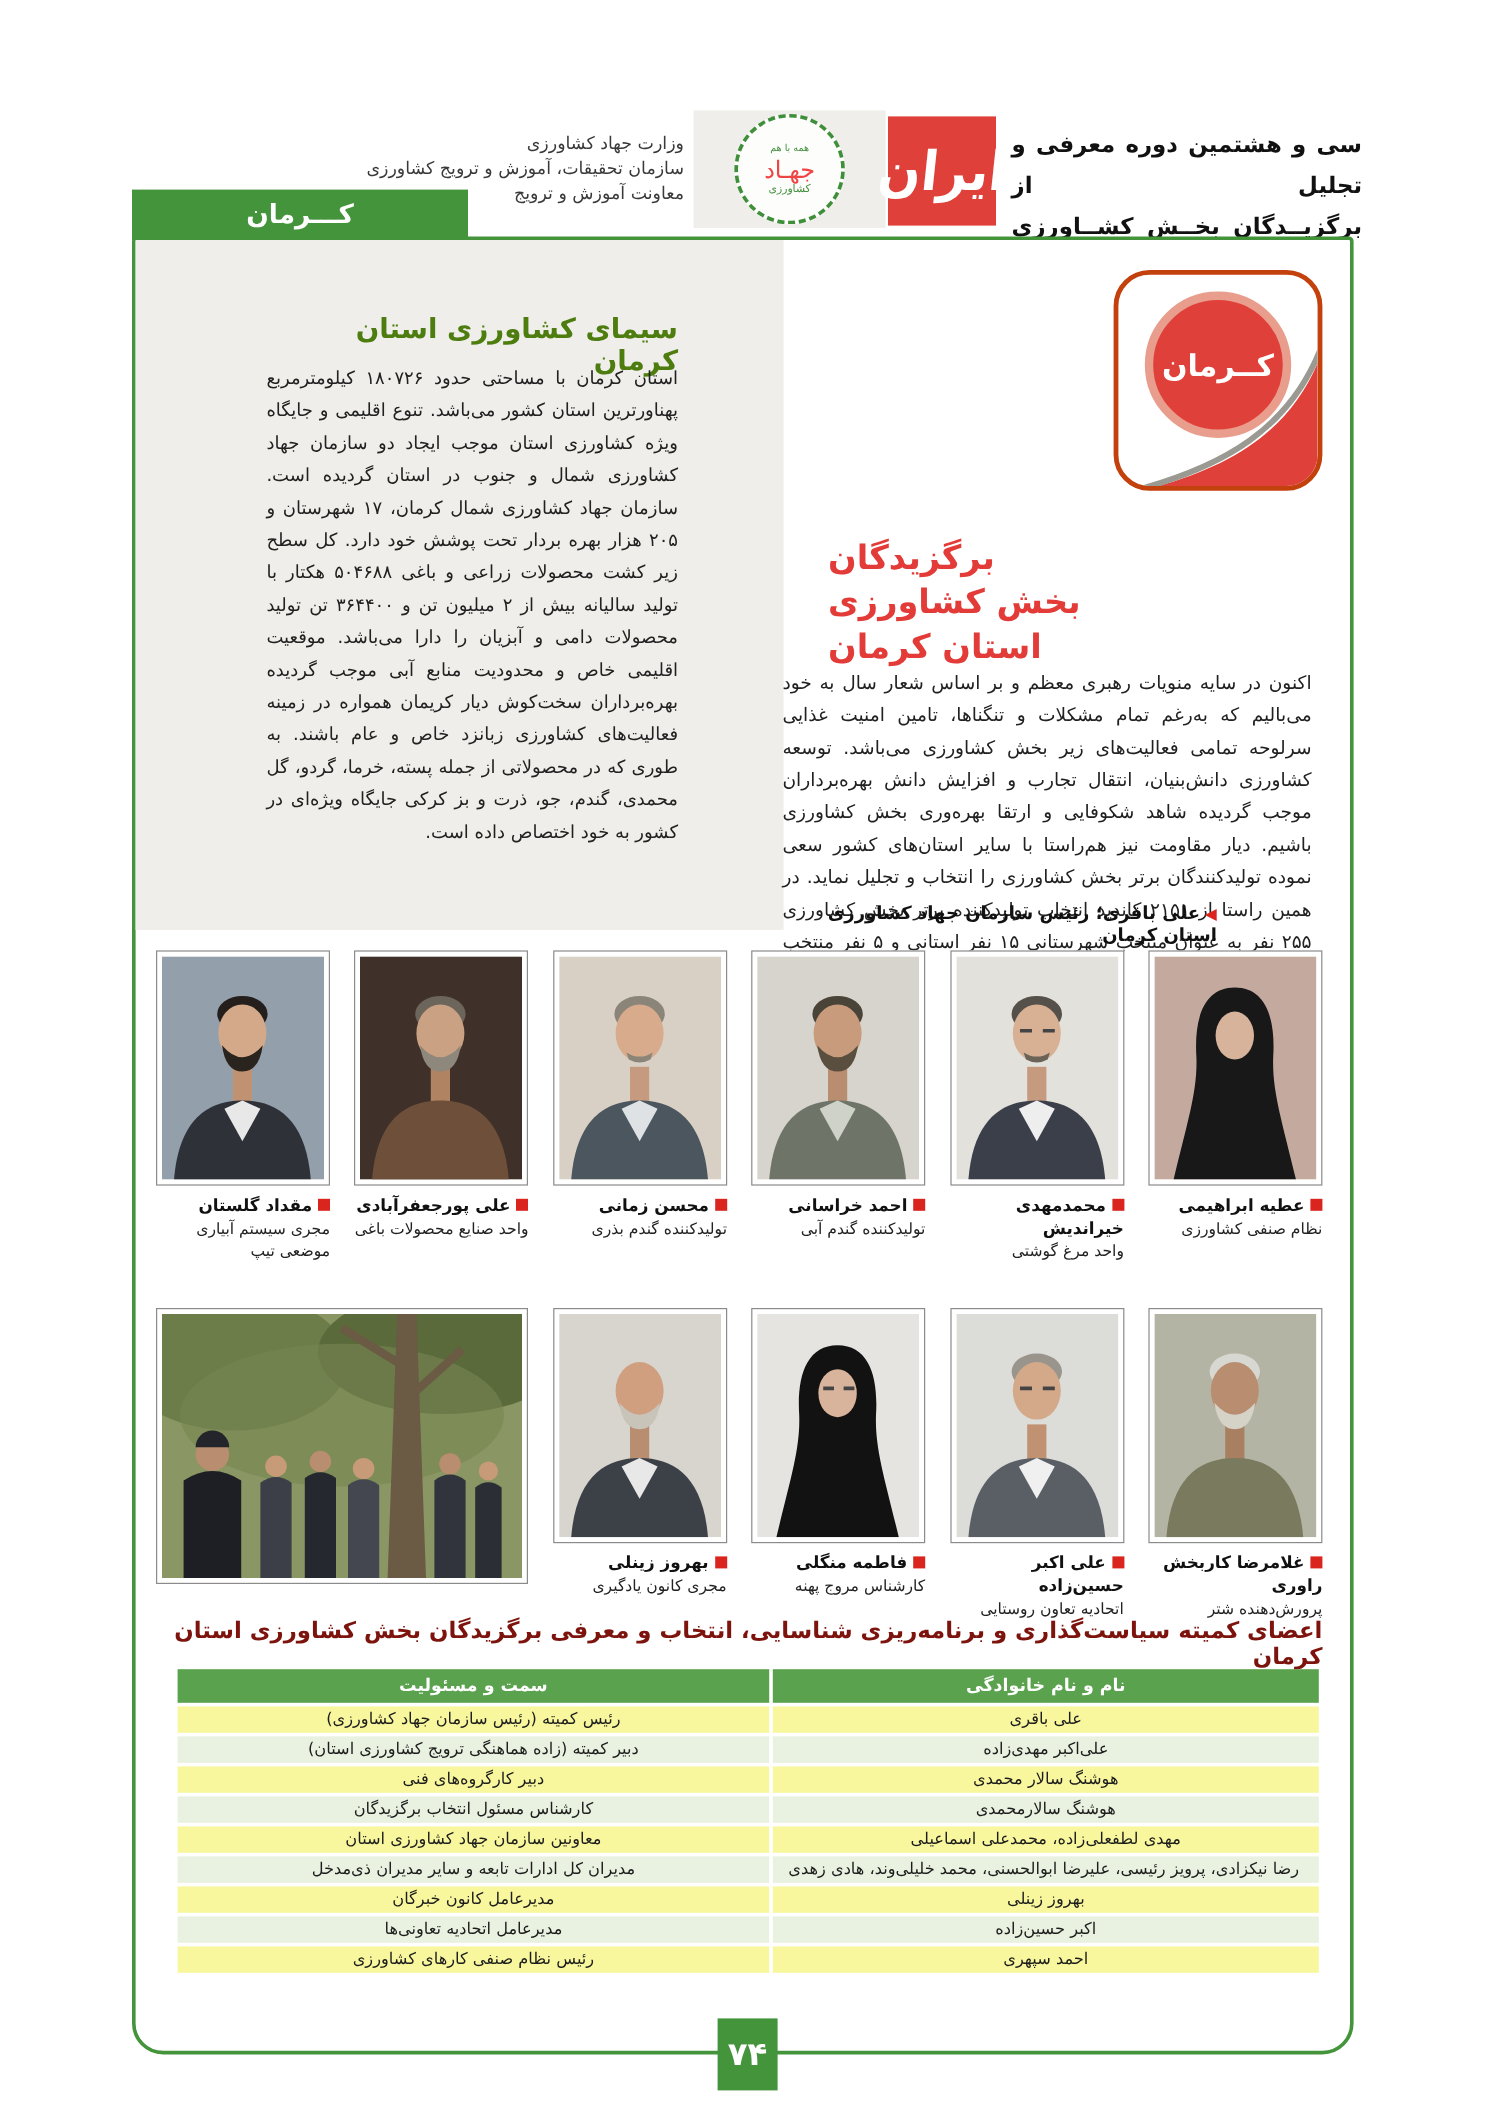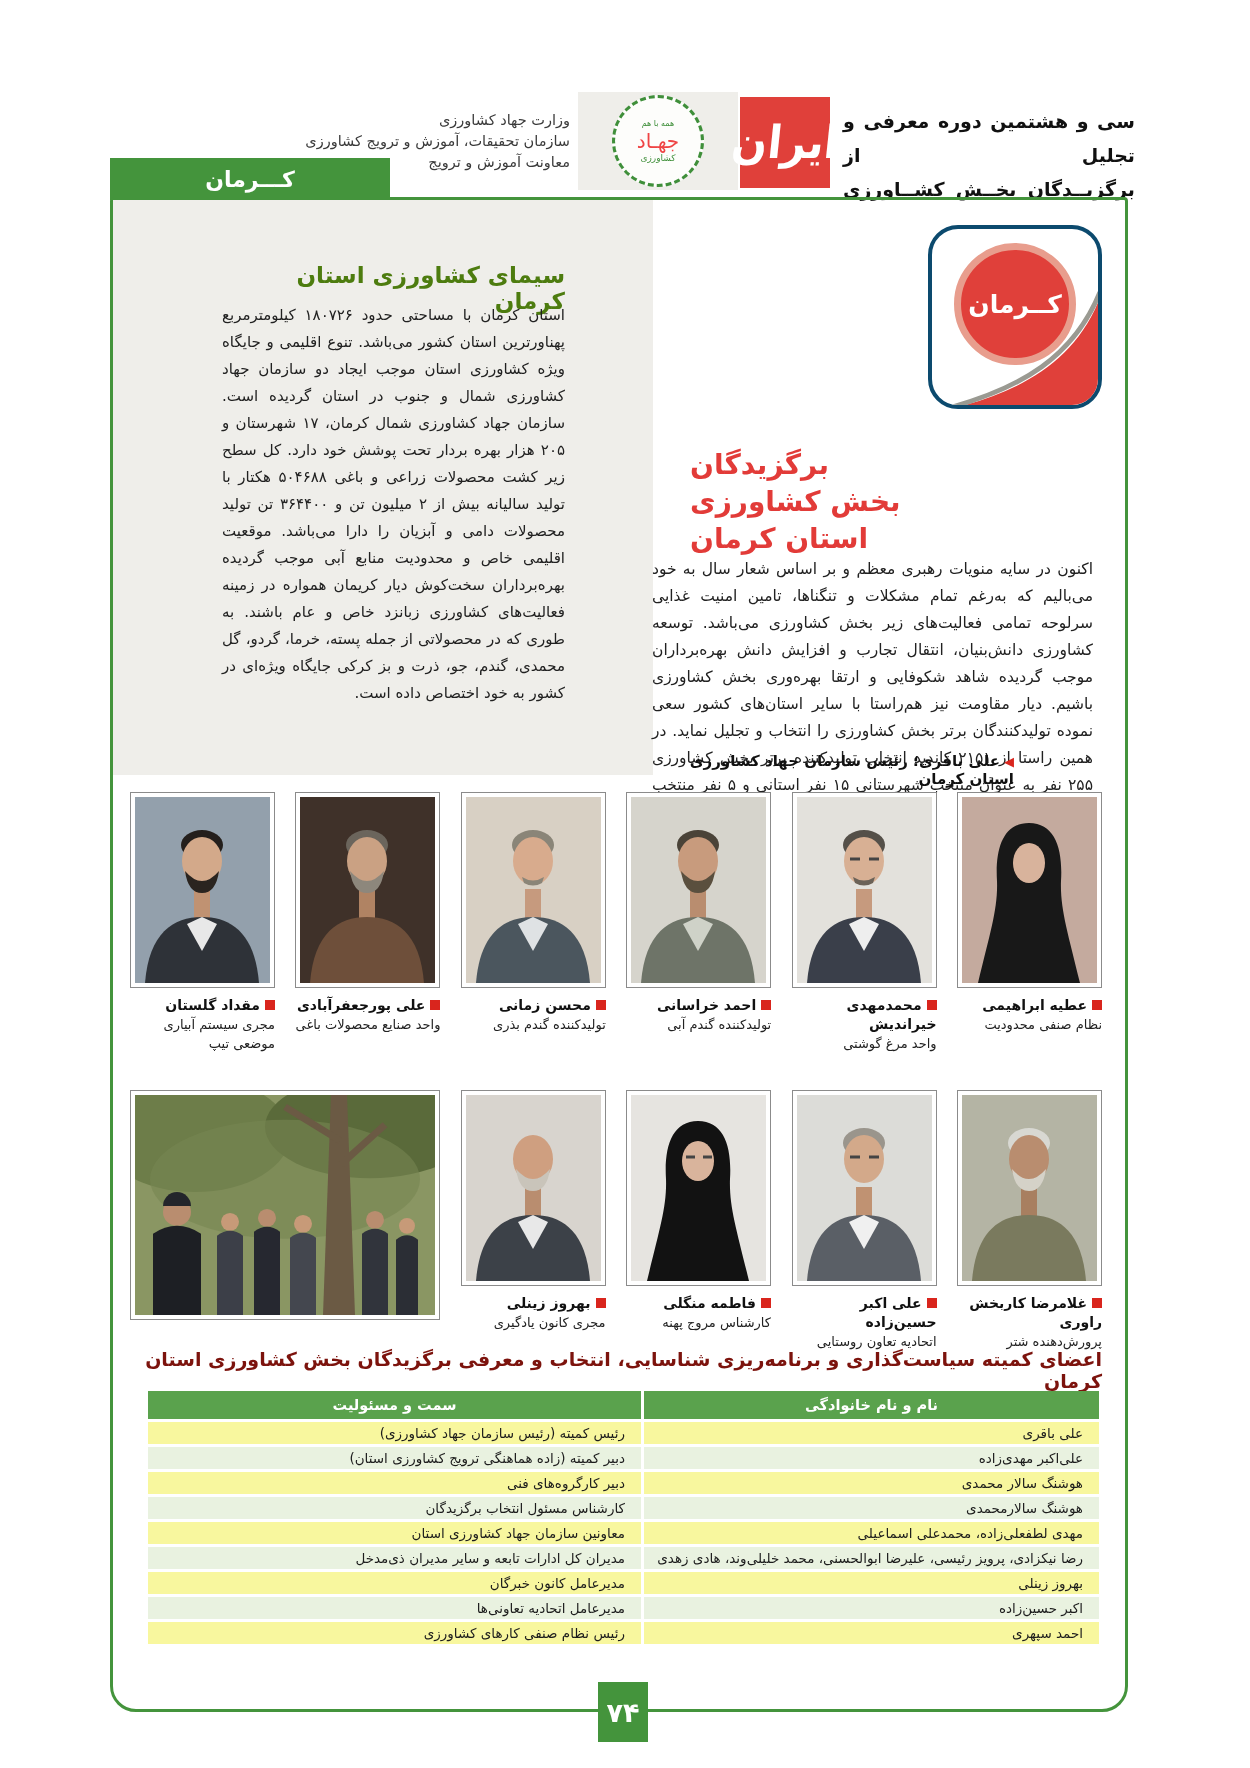--- a/index.html
+++ b/index.html
@@ -36,21 +36,21 @@
               font-weight:bold;z-index:3;}
 
   
   .gray-panel{left:113px;top:200px;width:540px;height:575px;background:#efeeea;}
   .left-title{left:222px;top:262px;width:343px;text-align:right;font-size:23px;
               font-weight:bold;color:#4d7c0f;}
   .left-body{left:222px;top:302px;width:343px;font-size:15px;line-height:27px;
              text-align:justify;color:#212121;}
 
   
-  .kcard{left:928px;top:225px;width:174px;height:184px;background:#fff;border:4px solid #0c4a6e;
+  .kcard{left:928px;top:225px;width:174px;height:184px;background:#fff;border:4px solid #c2410c;
          border-radius:30px;box-sizing:border-box;overflow:hidden;}
   .kcard svg{position:absolute;left:0;top:0;width:100%;height:100%;}
   .kcircle{position:absolute;left:22px;top:14px;width:122px;height:122px;border-radius:50%;
            background:#e0403a;border:7px solid #e89d8d;box-sizing:border-box;color:#fff;
            display:flex;align-items:center;justify-content:center;font-size:25px;font-weight:bold;}
 
   
   .red-heading{left:690px;top:446px;width:270px;font-size:28px;font-weight:bold;
                color:#e23b38;line-height:37px;text-align:left;}
   .right-body{left:652px;top:556px;width:441px;font-size:15.5px;line-height:27px;
@@ -74,21 +74,21 @@
            margin-left:5px;vertical-align:baseline;}
   .cap .rl{font-size:13px;color:#222;line-height:19px;}
 
   
   .tbl-title{left:145px;top:1348px;width:957px;text-align:right;font-size:19px;
              font-weight:bold;color:#7c130d;}
   table.cmt{position:absolute;left:145px;top:1388px;width:957px;border-collapse:separate;
             border-spacing:3px;table-layout:fixed;}
   table.cmt th{background:#5aa24d;color:#fff;font-size:14.5px;font-weight:bold;
                height:28px;text-align:center;padding:0 6px;}
-  table.cmt td{font-size:13.5px;color:#1c1c1c;height:22px;padding:0 16px;
+  table.cmt td{font-size:13.5px;color:#1c1c1c;height:22px;text-align:center;padding:0 16px;
                white-space:nowrap;overflow:hidden;}
   table.cmt tr.y td{background:#f8f79e;}
   table.cmt tr.g td{background:#e9f2e0;}
   col.c-name{width:48%;} col.c-role{width:52%;}
 </style>
 </head>
 <body>
 
 <div class="page">
 
@@ -146,21 +146,21 @@
     <div class="cell">
       <div class="pframe">
         <svg class="pic" viewBox="0 0 135 186" preserveAspectRatio="none">
           <rect width="135" height="186" fill="#c4aa9e"></rect>
           <path d="M67,26 C41,26 33,52 35,84 C36,112 28,136 16,186 L118,186 C106,136 98,112 99,84 C101,52 93,26 67,26 Z" fill="#181818"></path>
           <ellipse cx="67" cy="66" rx="16" ry="20" fill="#d8b39c"></ellipse>
         </svg>
       </div>
       <div class="cap">
         <div class="nm"><span class="sq"></span><span>عطیه ابراهیمی</span></div>
-        <div class="rl">نظام صنفی محدودیت</div>
+        <div class="rl">نظام صنفی کشاورزی</div>
       </div>
     </div>
 
     <div class="cell">
       <div class="pframe">
         <svg class="pic" viewBox="0 0 135 186" preserveAspectRatio="none">
           <rect width="135" height="186" fill="#e3e1dc"></rect>
           <rect x="59" y="92" width="16" height="30" fill="#c69a7e"></rect>
           <path d="M10,186 C14,136 38,120 67,120 C96,120 120,136 124,186 Z" fill="#3a3f4a"></path>
           <path d="M67,120 L52,127 L67,154 L82,127 Z" fill="#eeeeee"></path>

